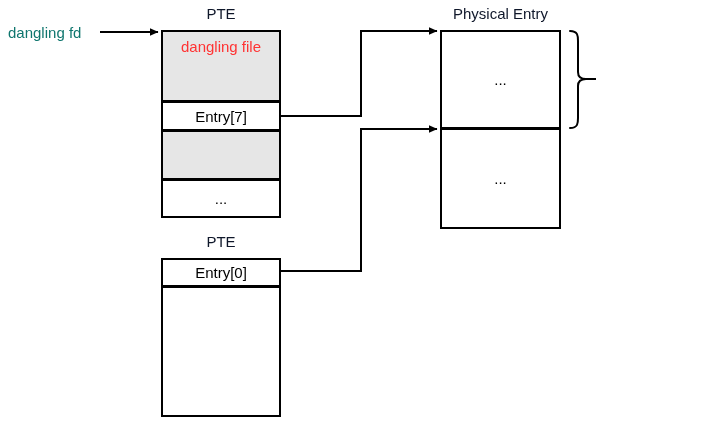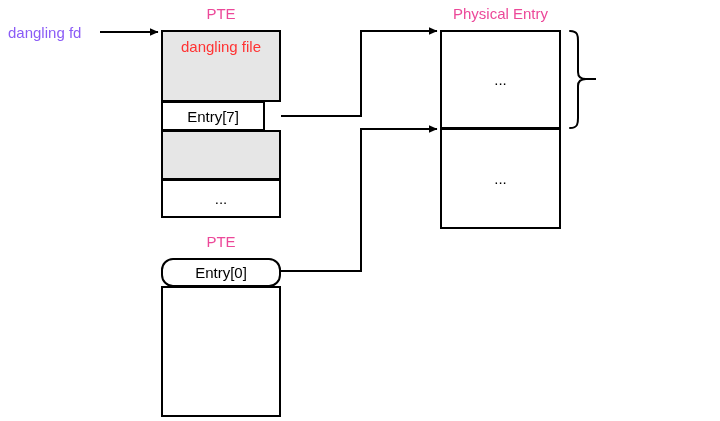--- a/index.html
+++ b/index.html
@@ -13,28 +13,28 @@
   #canvas {
     position: relative;
     width: 720px;
     height: 421px;
     background: #ffffff;
     overflow: hidden;
   }
   .label {
     position: absolute;
     font-size: 15px;
-    color: #8b5cf6;
+    color: #0f766e;
     white-space: nowrap;
     line-height: 1;
   }
   .title {
     position: absolute;
     font-size: 15px;
-    color: #ec4899;
+    color: #0f172a;
     text-align: center;
     white-space: nowrap;
     line-height: 1;
   }
   .cell {
     position: absolute;
     box-sizing: border-box;
     border: 2px solid #000000;
     display: flex;
     align-items: center;
@@ -62,29 +62,29 @@
 </style>
 </head>
 <body>
 
 <div id="canvas">
 
   <div class="title" style="left:161px; top:6px; width:120px;">PTE</div>
 
   <div class="cell gray danger" style="left:161px; top:30px; width:120px; height:72px;">dangling file</div>
 
-  <div class="cell" style="left:161px; top:101px; width:104px; height:30px;">Entry[7]</div>
+  <div class="cell" style="left:161px; top:101px; width:120px; height:30px;">Entry[7]</div>
 
   <div class="cell gray" style="left:161px; top:130px; width:120px; height:50px;"></div>
 
   <div class="cell" style="left:161px; top:179px; width:120px; height:39px;">...</div>
 
   <div class="title" style="left:161px; top:234px; width:120px;">PTE</div>
 
-  <div class="cell" style="left:161px; top:258px; width:120px; height:29px;border-radius:12px;">Entry[0]</div>
+  <div class="cell" style="left:161px; top:258px; width:120px; height:29px;">Entry[0]</div>
 
   <div class="cell" style="left:161px; top:286px; width:120px; height:131px;"></div>
 
   <div class="title" style="left:440px; top:6px; width:121px;">Physical Entry</div>
 
   <div class="cell" style="left:440px; top:30px; width:121px; height:99px;">...</div>
 
   <div class="cell" style="left:440px; top:128px; width:121px; height:101px;">...</div>
 
   <div class="label" style="left:8px; top:25px;">dangling fd</div>

